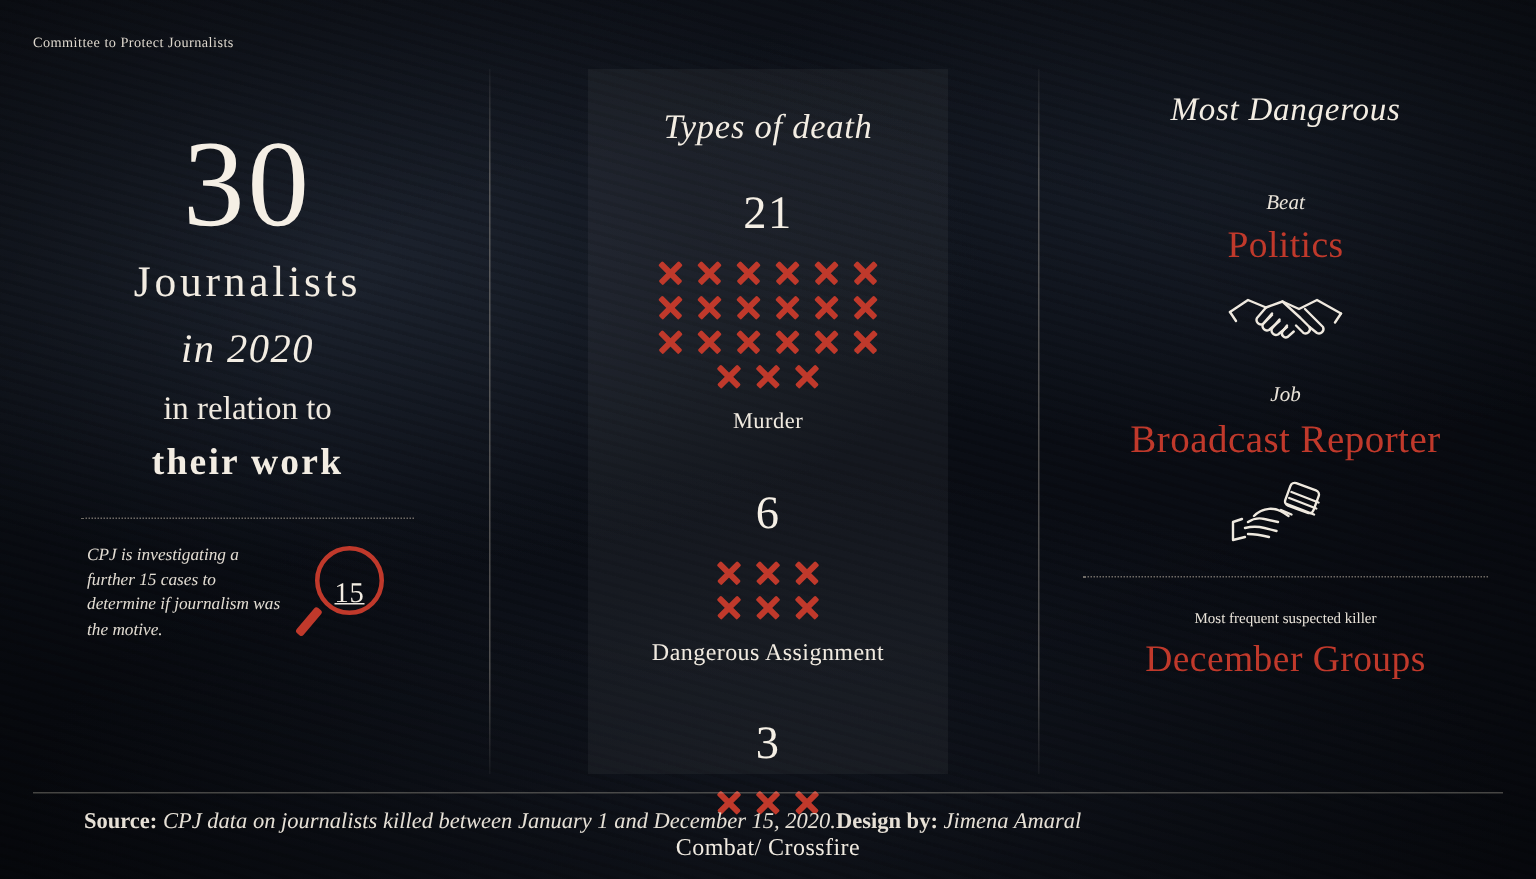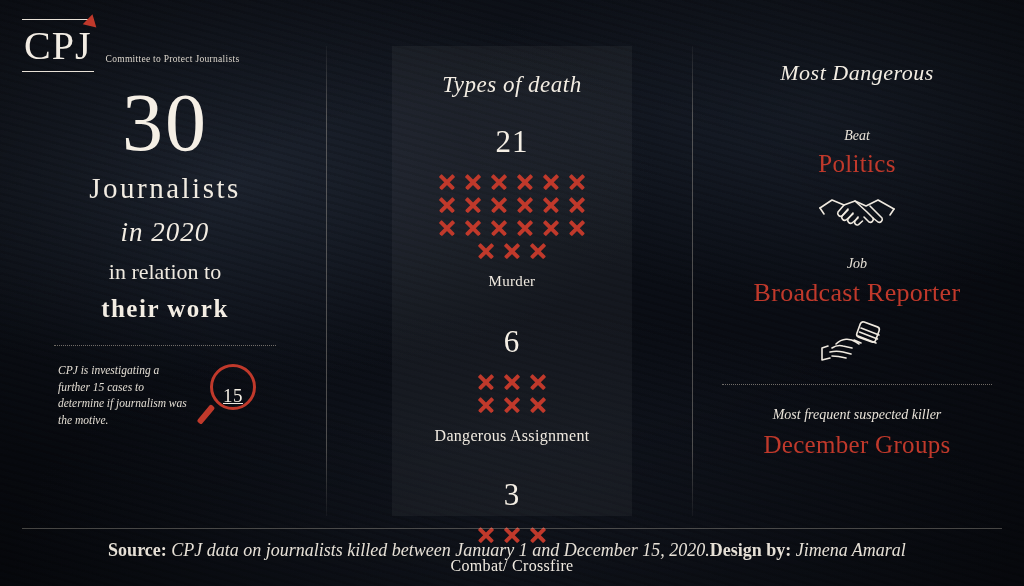--- a/index.html
+++ b/index.html
@@ -292,67 +292,60 @@
     margin: 10px auto 0 auto;
     width: 86px;
     height: 46px;
     color: #efe9df;
   }
   .dotted-sep-r {
     border-top: 1px dotted rgba(196,186,172,0.55);
     margin: 20px 16px 0 16px;
   }
   .killer-line {
-    font-size: 14px;
-    font-style: italic;
+    font-size: 10px;
     color: #e9e3d9;
     margin-top: 22px;
   }
 
   
   .footer-rule {
     position: absolute;
     left: 22px;
     right: 22px;
     top: 528px;
     height: 1px;
     background: rgba(190,182,170,0.35);
   }
   .footer {
     position: absolute;
     left: 56px;
     right: 66px;
     top: 540px;
     display: flex;
-    justify-content: center;
+    justify-content: flex-start;
     align-items: center;
-    font-size: 18px;
+    font-size: 15px;
   }
   .footer .source {
     font-style: italic;
     color: #e6e0d6;
   }
   .footer .source b { font-style: normal; font-weight: bold; }
   .footer .design { color: #e6e0d6; font-style: italic; }
   .footer .design b { font-style: normal; font-weight: bold; }
 </style>
 </head>
 <body>
 
 <div id="infographic">
 
   <div class="layer">
 
     <div class="logo-block">
-      <div class="logo-mark">
-        <div class="rule-top"></div>
-        <span>CPJ</span>
-        <div class="logo-flag"></div>
-        <div class="rule-bottom"></div>
-      </div>
       <div class="logo-text">Committee to Protect Journalists</div>
     </div>
 
     <div class="vrule left"></div>
     <div class="vrule right"></div>
 
     <div class="col-left">
       <div class="big-number">30</div>
       <div class="line-journalists">Journalists</div>
       <div class="line-year">in 2020</div>

